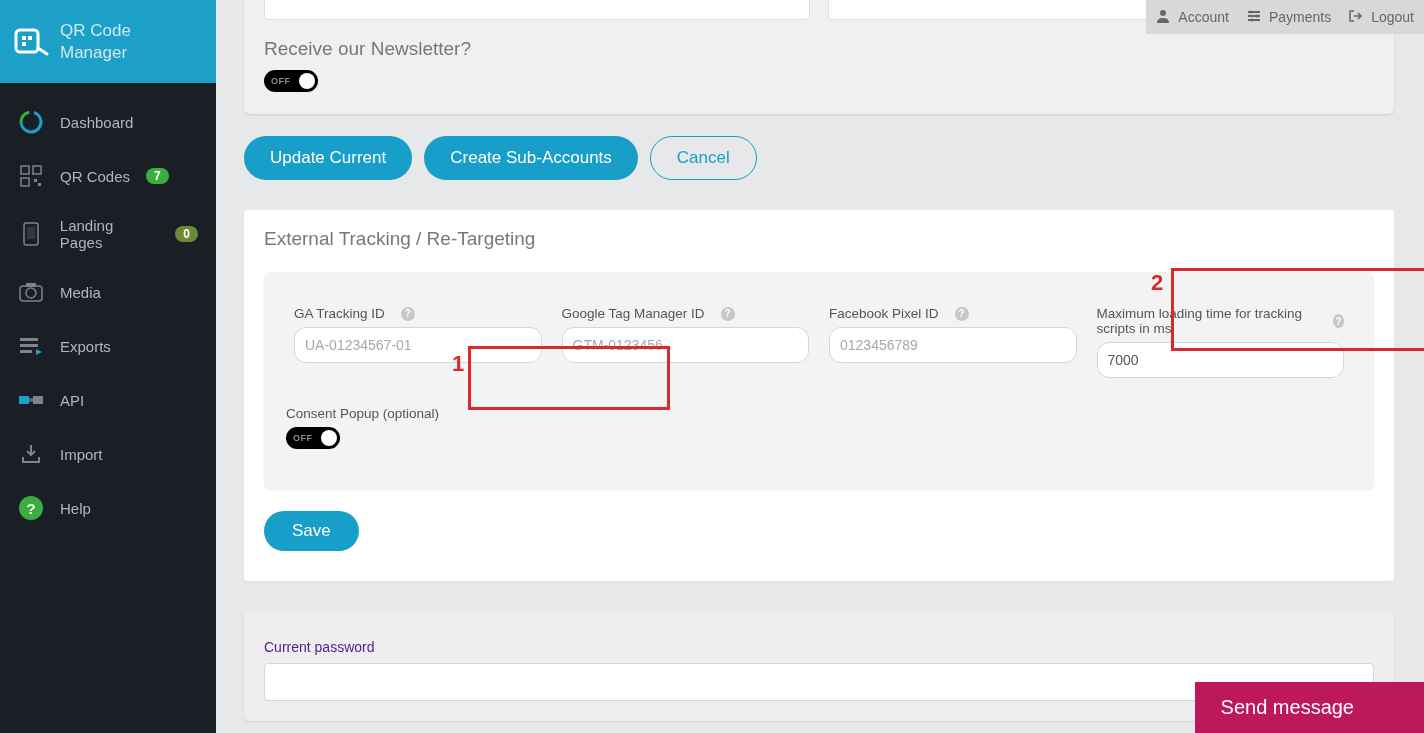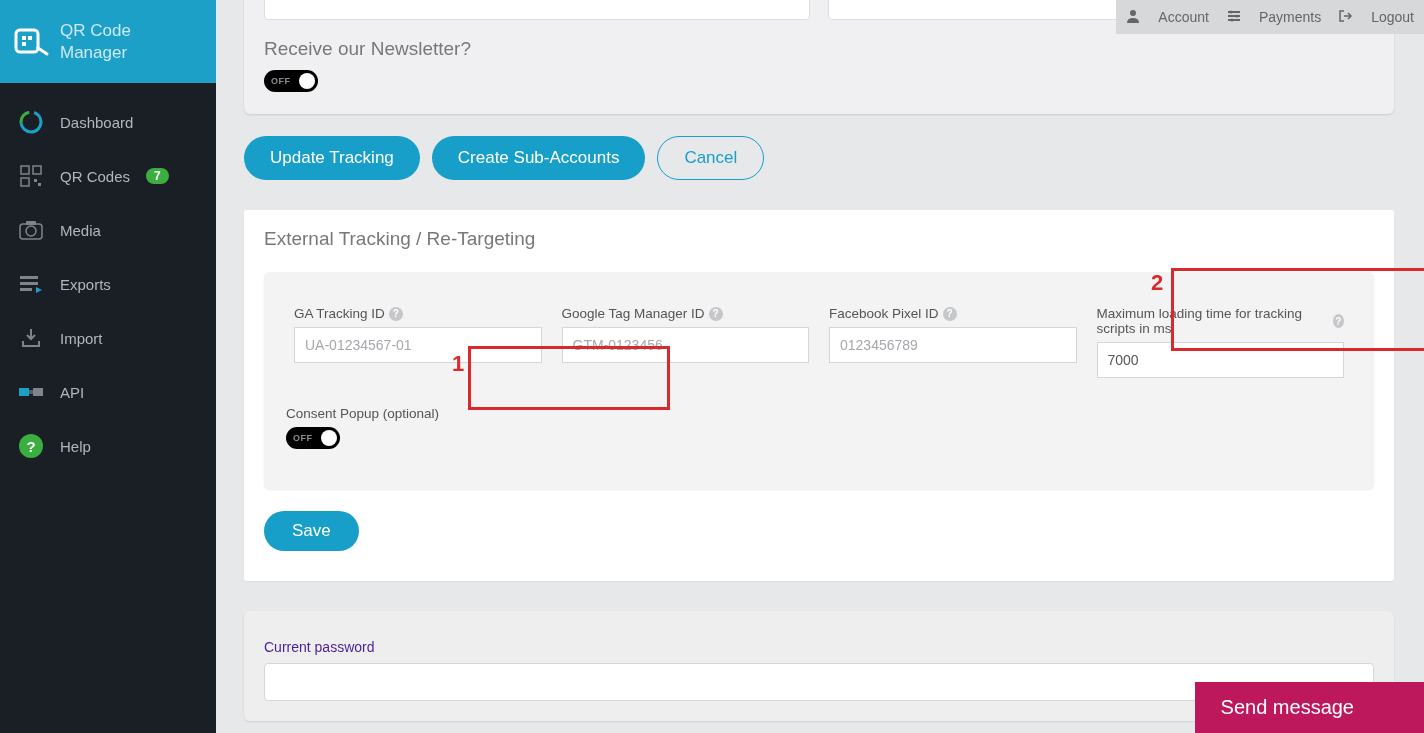--- a/index.html
+++ b/index.html
@@ -14,21 +14,21 @@
 .nav { padding-top: 12px; }
 .nav-item { display: flex; align-items: center; gap: 16px; padding: 14px 18px; cursor: pointer; font-size: 15px; }
 .nav-icon { width: 26px; height: 26px; display: flex; align-items: center; justify-content: center; }
 .badge { background: #3aae3f; color: #fff; border-radius: 10px; font-size: 12px; padding: 1px 8px; font-weight: 600; }
 .badge-zero { background: #6d8a36; }
 .nav-help .nav-icon-circle { background: #3aae3f; width: 24px; height: 24px; border-radius: 50%; display: flex; align-items: center; justify-content: center; color: #fff; font-weight: 700; }
 
 
 .main { flex: 1; position: relative; overflow: hidden; }
 .topbar { position: absolute; top: 0; right: 0; height: 34px; background: #d7d8da; display: flex; align-items: center; padding: 0 10px; gap: 18px; color: #666; font-size: 14px; z-index: 5; }
-.topbar-item { display: flex; align-items: center; gap: 18px; cursor: pointer; }
+.topbar-item { display: flex; align-items: center; gap: 8px; cursor: pointer; }
 
 .content { padding: 0 30px 30px 28px; position: relative; }
 .newsletter-card { background: #f0f0f2; border-radius: 6px; padding: 0 20px 22px 20px; margin-top: -20px; box-shadow: 0 1px 2px rgba(0,0,0,0.12); }
 .nl-row { display:flex; gap:18px; margin-top:-6px;}
 .nl-input { flex:1; height:40px; border:1px solid #ddd; border-radius:4px; background:#fff;}
 .newsletter-label { color: #76787b; font-size: 19px; margin-top: 18px; font-weight: 400; }
 
 .toggle { width: 54px; height: 22px; background: #000000; border-radius: 11px; position: relative; margin-top: 10px; display:inline-flex; align-items:center; }
 .toggle-label { font-size: 9px; color: #8a8c90; font-weight: 700; margin-left: 7px; letter-spacing: 0.5px; }
 .toggle-knob { position: absolute; right: 3px; top: 3px; width: 16px; height: 16px; background: #fff; border-radius: 50%; box-shadow: 0 1px 2px rgba(0,0,0,0.25); }
@@ -36,23 +36,23 @@
 .btn-row { display: flex; gap: 12px; margin-top: 22px; margin-bottom: 30px; }
 .btn { border: none; border-radius: 22px; padding: 11px 26px; font-size: 17px; cursor: pointer; font-family: inherit; }
 .btn-primary { background: #189fc9; color: #fff; }
 .btn-outline { background: transparent; border: 1.5px solid #189fc9; color: #189fc9; }
 
 .white-panel { background: #fff; border-radius: 3px; padding: 18px 20px 30px 20px; margin-top: 6px; box-shadow: 0 1px 2px rgba(0,0,0,0.04);}
 .section-title { color: #76787b; font-size: 19px; font-weight: 400; margin-bottom: 22px; }
 
 .tracking-card { background: #f3f3f4; border-radius: 6px; padding: 34px 30px 40px 30px; box-shadow: 0 1px 2px rgba(0,0,0,0.08); position: relative; }
 .field-grid { display: grid; grid-template-columns: repeat(4, 1fr); gap: 20px; }
-.field-label { font-size: 13.5px; color: #555; display: flex; align-items: center; gap: 4px; margin-bottom: 6px; }
+.field-label { font-size: 13.5px; color: #555; display: flex; align-items: center; gap: 16px; margin-bottom: 6px; }
 .help-icon { width: 14px; height: 14px; background: #c5c7ca; border-radius: 50%; color: #fff; font-size: 10px; display: inline-flex; align-items: center; justify-content: center; font-weight: 700; }
-.field-input { width: 100%; height: 36px; border: 1px solid #d4d6d9; border-radius: 0; padding: 0 10px; font-size: 14px; color: #555; background:#fff; font-family: inherit; }
+.field-input { width: 100%; height: 36px; border: 1px solid #d4d6d9; border-radius: 12px; padding: 0 10px; font-size: 14px; color: #555; background:#fff; font-family: inherit; }
 .field-input::placeholder { color: #a5a8ac; }
 
 .highlight { position: absolute; border: 3px solid #d9292c; }
 .hl-1 { left: 252px; top: 346px; width: 202px; height: 64px; }
 .hl-2 { left: 955px; top: 268px; width: 345px; height: 83px; }
 .hl-num { position: absolute; color: #d9292c; font-size: 22px; font-weight: 700; }
 .num-1 { left: 236px; top: 351px; }
 .num-2 { left: 935px; top: 270px; }
 
 .save-btn { margin-top: 22px; }
@@ -105,20 +105,30 @@
               <rect x="1" y="13" width="8" height="8" fill="none" stroke="#7d848b" stroke-width="1.5"></rect>
               <rect x="14" y="14" width="3" height="3" fill="#7d848b"></rect>
               <rect x="18" y="18" width="3" height="3" fill="#7d848b"></rect>
             </svg>
           </span>
         <span>QR Codes</span>
         <span class="badge">7</span>
       </div>
       <div class="nav-item">
         <span class="nav-icon">
+            <svg width="22" height="24" viewBox="0 0 22 24">
+              <rect x="4" y="1" width="14" height="22" rx="2" fill="none" stroke="#7d848b" stroke-width="1.5"></rect>
+              <rect x="7" y="5" width="8" height="12" fill="#7d848b" opacity="0.25"></rect>
+            </svg>
+          </span>
+        <span>Landing Pages</span>
+        <span class="badge badge-zero">0</span>
+      </div>
+      <div class="nav-item">
+        <span class="nav-icon">
             <svg width="24" height="20" viewBox="0 0 24 20">
               <rect x="1" y="4" width="22" height="15" rx="3" fill="none" stroke="#7d848b" stroke-width="1.5"></rect>
               <circle cx="12" cy="11" r="5" fill="none" stroke="#7d848b" stroke-width="1.5"></circle>
               <rect x="7" y="1" width="10" height="4" rx="1" fill="#7d848b"></rect>
             </svg>
           </span>
         <span>Media</span>
       </div>
       <div class="nav-item">
         <span class="nav-icon">
@@ -126,36 +136,36 @@
               <rect x="1" y="2" width="18" height="3" fill="#7d848b"></rect>
               <rect x="1" y="8" width="18" height="3" fill="#7d848b"></rect>
               <rect x="1" y="14" width="12" height="3" fill="#7d848b"></rect>
               <path d="M17 13 L23 16 L17 19 Z" fill="#1ca0c8"></path>
             </svg>
           </span>
         <span>Exports</span>
       </div>
       <div class="nav-item">
         <span class="nav-icon">
-            <svg width="22" height="22" viewBox="0 0 22 22">
-              <path d="M11 2 L11 12 M7 8 L11 12 L15 8" stroke="#7d848b" stroke-width="2" fill="none"></path>
-              <path d="M3 14 L3 19 L19 19 L19 14" stroke="#7d848b" stroke-width="2" fill="none"></path>
-            </svg>
-          </span>
-        <span>Import</span>
-      </div>
-      <div class="nav-item">
-        <span class="nav-icon">
             <svg width="26" height="14" viewBox="0 0 26 14">
               <rect x="1" y="3" width="10" height="8" fill="#1ca0c8"></rect>
               <rect x="15" y="3" width="10" height="8" fill="#7d848b"></rect>
               <rect x="11" y="5" width="4" height="4" fill="#5a6068"></rect>
             </svg>
           </span>
         <span>API</span>
+      </div>
+      <div class="nav-item">
+        <span class="nav-icon">
+            <svg width="22" height="22" viewBox="0 0 22 22">
+              <path d="M11 2 L11 12 M7 8 L11 12 L15 8" stroke="#7d848b" stroke-width="2" fill="none"></path>
+              <path d="M3 14 L3 19 L19 19 L19 14" stroke="#7d848b" stroke-width="2" fill="none"></path>
+            </svg>
+          </span>
+        <span>Import</span>
       </div>
       <div class="nav-item nav-help">
         <span class="nav-icon">
             <span class="nav-icon-circle">?</span>
           </span>
         <span>Help</span>
       </div>
     </div>
   </div>
 
@@ -196,21 +206,21 @@
           <div class="nl-input"></div>
         </div>
         <div class="newsletter-label">Receive our Newsletter?</div>
         <div class="toggle">
           <span class="toggle-label">OFF</span>
           <span class="toggle-knob"></span>
         </div>
       </div>
 
       <div class="btn-row">
-        <button class="btn btn-primary">Update Tracking</button>
+        <button class="btn btn-primary">Update Current</button>
         <button class="btn btn-primary">Create Sub-Accounts</button>
         <button class="btn btn-outline">Cancel</button>
       </div>
 
       <div class="white-panel" style="position:relative;">
         <div class="section-title">External Tracking / Re-Targeting</div>
         <div class="tracking-card">
           <div class="field-grid">
             <div>
               <div class="field-label">

